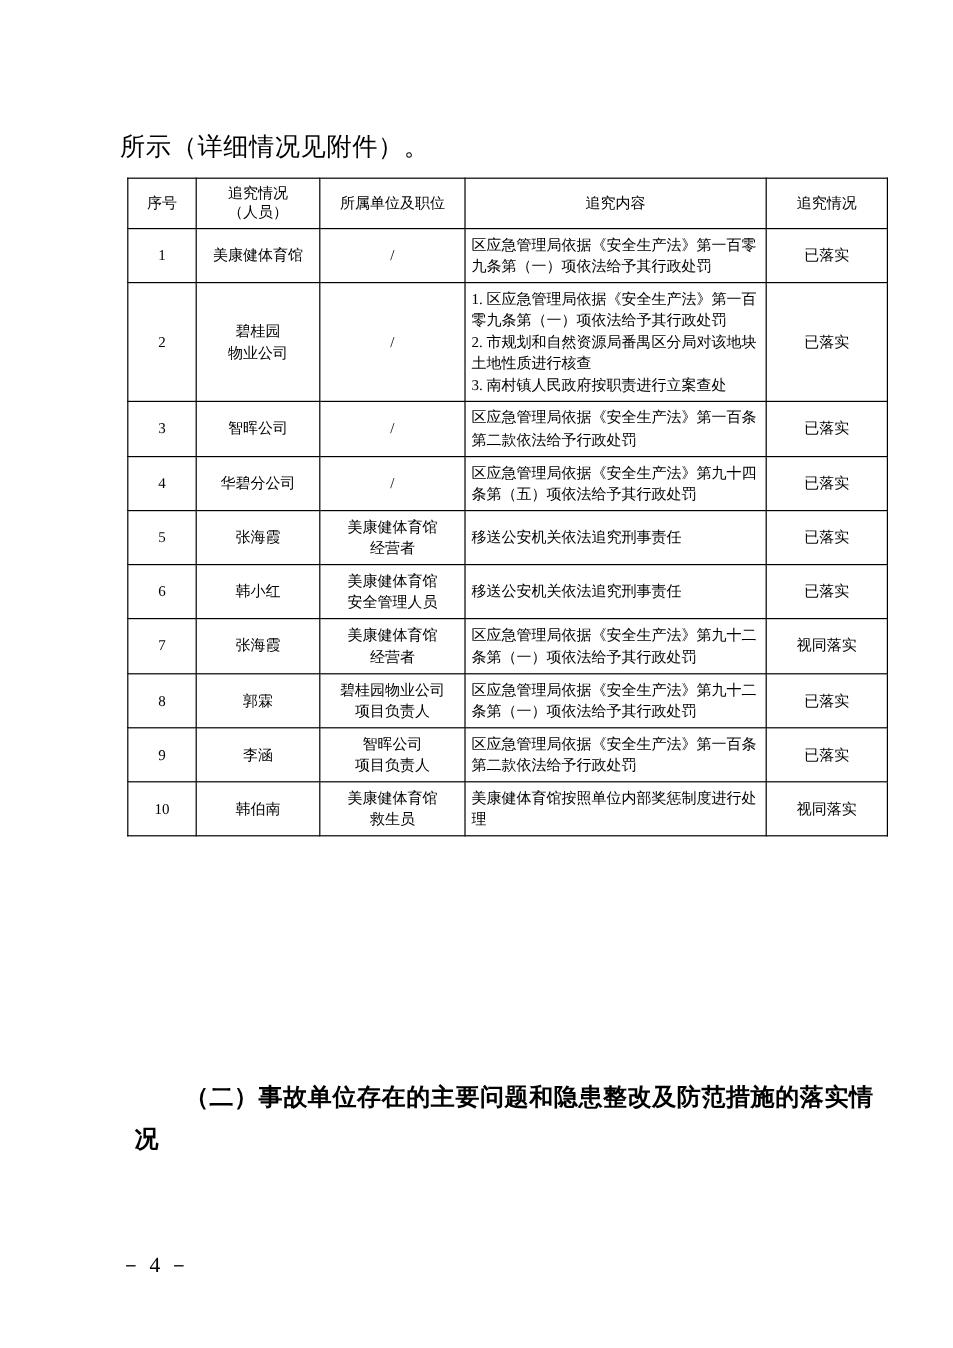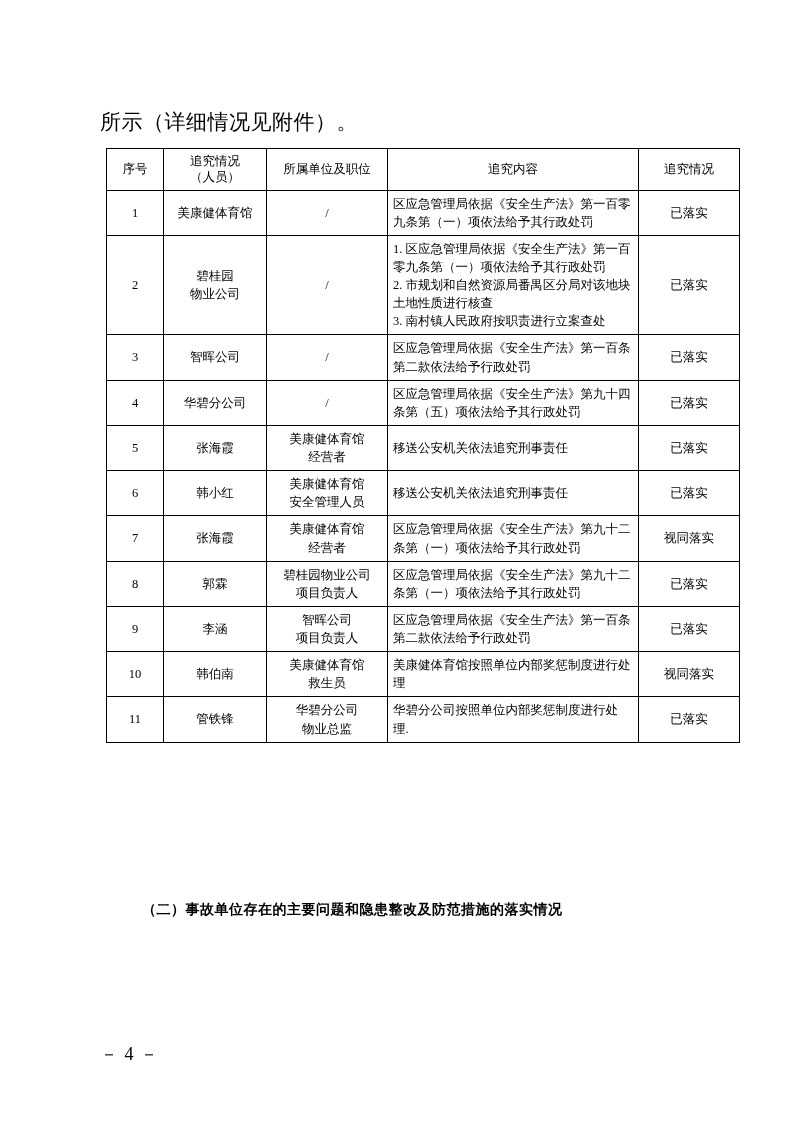--- a/index.html
+++ b/index.html
@@ -52,22 +52,23 @@
   }
   .c-num { width: 46px; text-align: center; }
   .c-unit { width: 92px; text-align: center; }
   .c-belong { width: 110px; text-align: center; }
   .c-content { width: 240px; text-align: left; }
   .c-status { width: 90px; text-align: center; }
   .hdr-2line { line-height: 1.3; }
   .cell-multi { white-space: pre-line; }
   .para {
     position: absolute;
-    font-size: 14px;
+    font-size: 20px;
     letter-spacing: 0.5px;
+    margin-left: 12px;
   }
   .bold-para {
     font-weight: bold;
   }
   .p1 {
     left: 100px;
     top: 898px;
     width: 620px;
     line-height: 1.75;
     text-indent: 42px;
@@ -185,27 +186,19 @@
         <td class="c-status">已落实</td>
       </tr>
       <tr>
         <td class="c-num">10</td>
         <td class="c-unit cell-multi">韩伯南</td>
         <td class="c-belong cell-multi">美康健体育馆
 救生员</td>
         <td class="c-content cell-multi">美康健体育馆按照单位内部奖惩制度进行处理</td>
         <td class="c-status">视同落实</td>
       </tr>
-      <tr>
-        <td class="c-num">11</td>
-        <td class="c-unit cell-multi">管铁锋</td>
-        <td class="c-belong cell-multi">华碧分公司
-物业总监</td>
-        <td class="c-content cell-multi">华碧分公司按照单位内部奖惩制度进行处理.</td>
-        <td class="c-status">已落实</td>
-      </tr>
     </tbody>
   </table>
 
   <div class="para bold-para p1">（二）事故单位存在的主要问题和隐患整改及防范措施的落实情况</div>
   <div class="page-number">－ 4 －</div>
 
 </div>
 
 </body></html>

